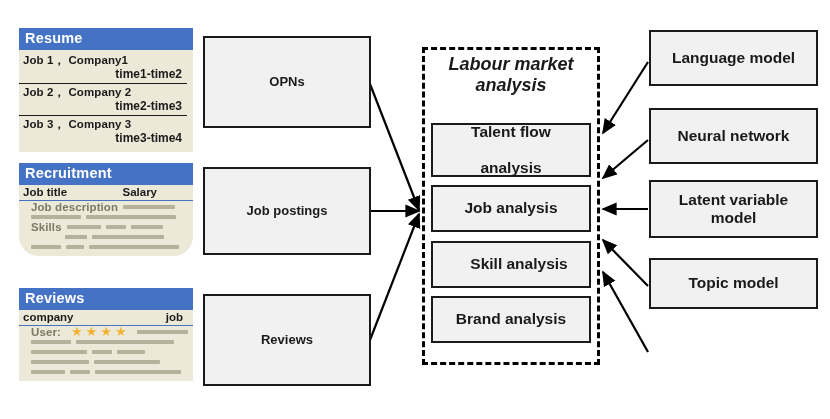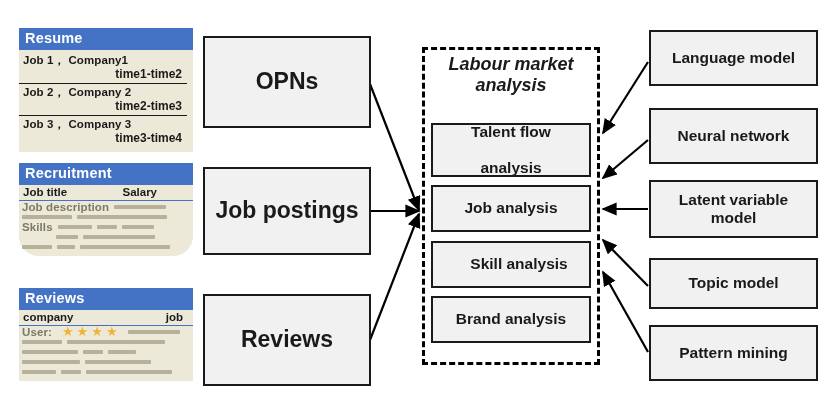--- a/index.html
+++ b/index.html
@@ -88,20 +88,21 @@
     font-weight: bold;
     color: #7b7a66;
     letter-spacing: 0.1px;
   }
   .lrow {
     display: flex;
     align-items: center;
     gap: 5px;
     margin-bottom: 3px;
     height: 7px;
+    margin-left: 9px;
   }
   .bar {
     height: 4px;
     background: #b5b19a;
     border-radius: 1px;
   }
   .stars {
     display: inline-flex;
     gap: 3px;
     margin: 0 5px;
@@ -120,21 +121,21 @@
     box-sizing: border-box;
     display: flex;
     align-items: center;
     justify-content: center;
     text-align: center;
     color: #1a1a1a;
     font-weight: bold;
     line-height: 1.18;
   }
   .pbox.mid {
-    font-size: 23px;
+    font-size: 13px;
   }
   .pbox.right {
     font-size: 15.5px;
   }
   .pbox.inner {
     font-size: 15.5px;
     gap: 17px;
   }
 
   
@@ -309,17 +310,14 @@
   <div class="pbox right" style="left:649px;top:108px;width:169px;height:56px;">
     <span>Neural network</span>
   </div>
   <div class="pbox right" style="left:649px;top:180px;width:169px;height:58px;flex-direction:column;">
     <span>Latent variable</span>
     <span>model</span>
   </div>
   <div class="pbox right" style="left:649px;top:258px;width:169px;height:51px;">
     <span>Topic model</span>
   </div>
-  <div class="pbox right" style="left:649px;top:325px;width:169px;height:56px;">
-    <span>Pattern mining</span>
-  </div>
 
 </div>
 
 </body></html>

